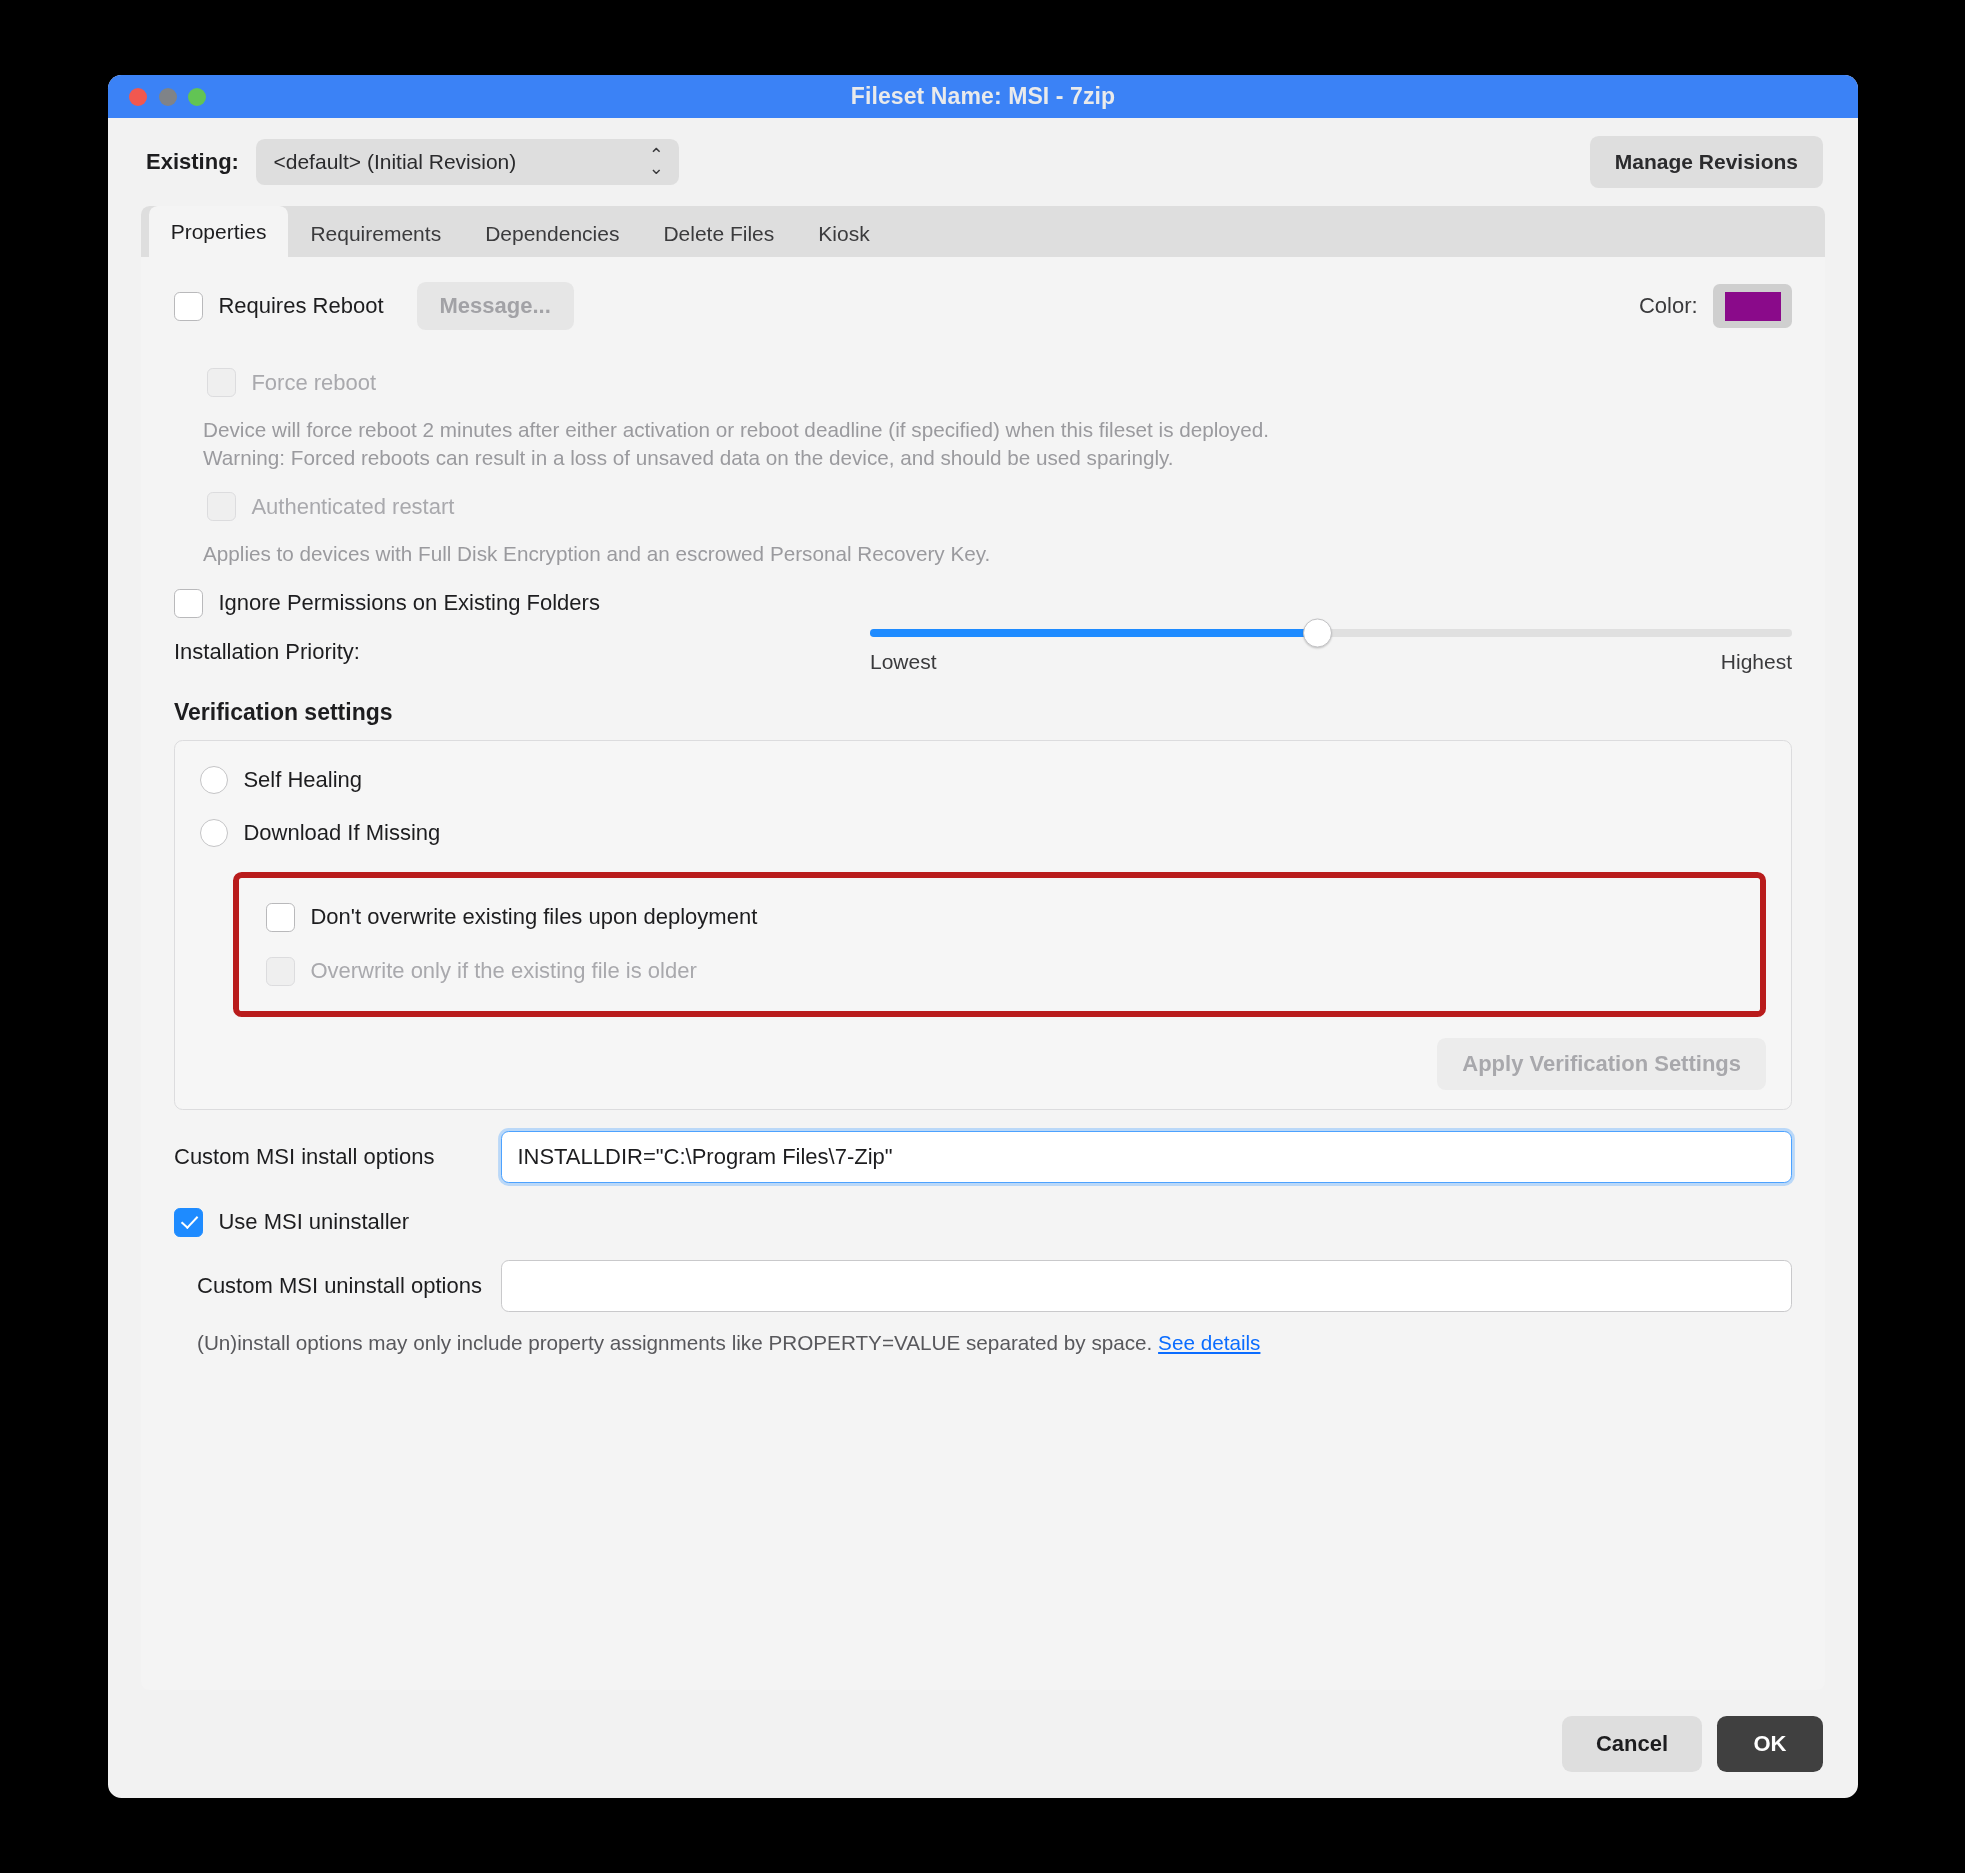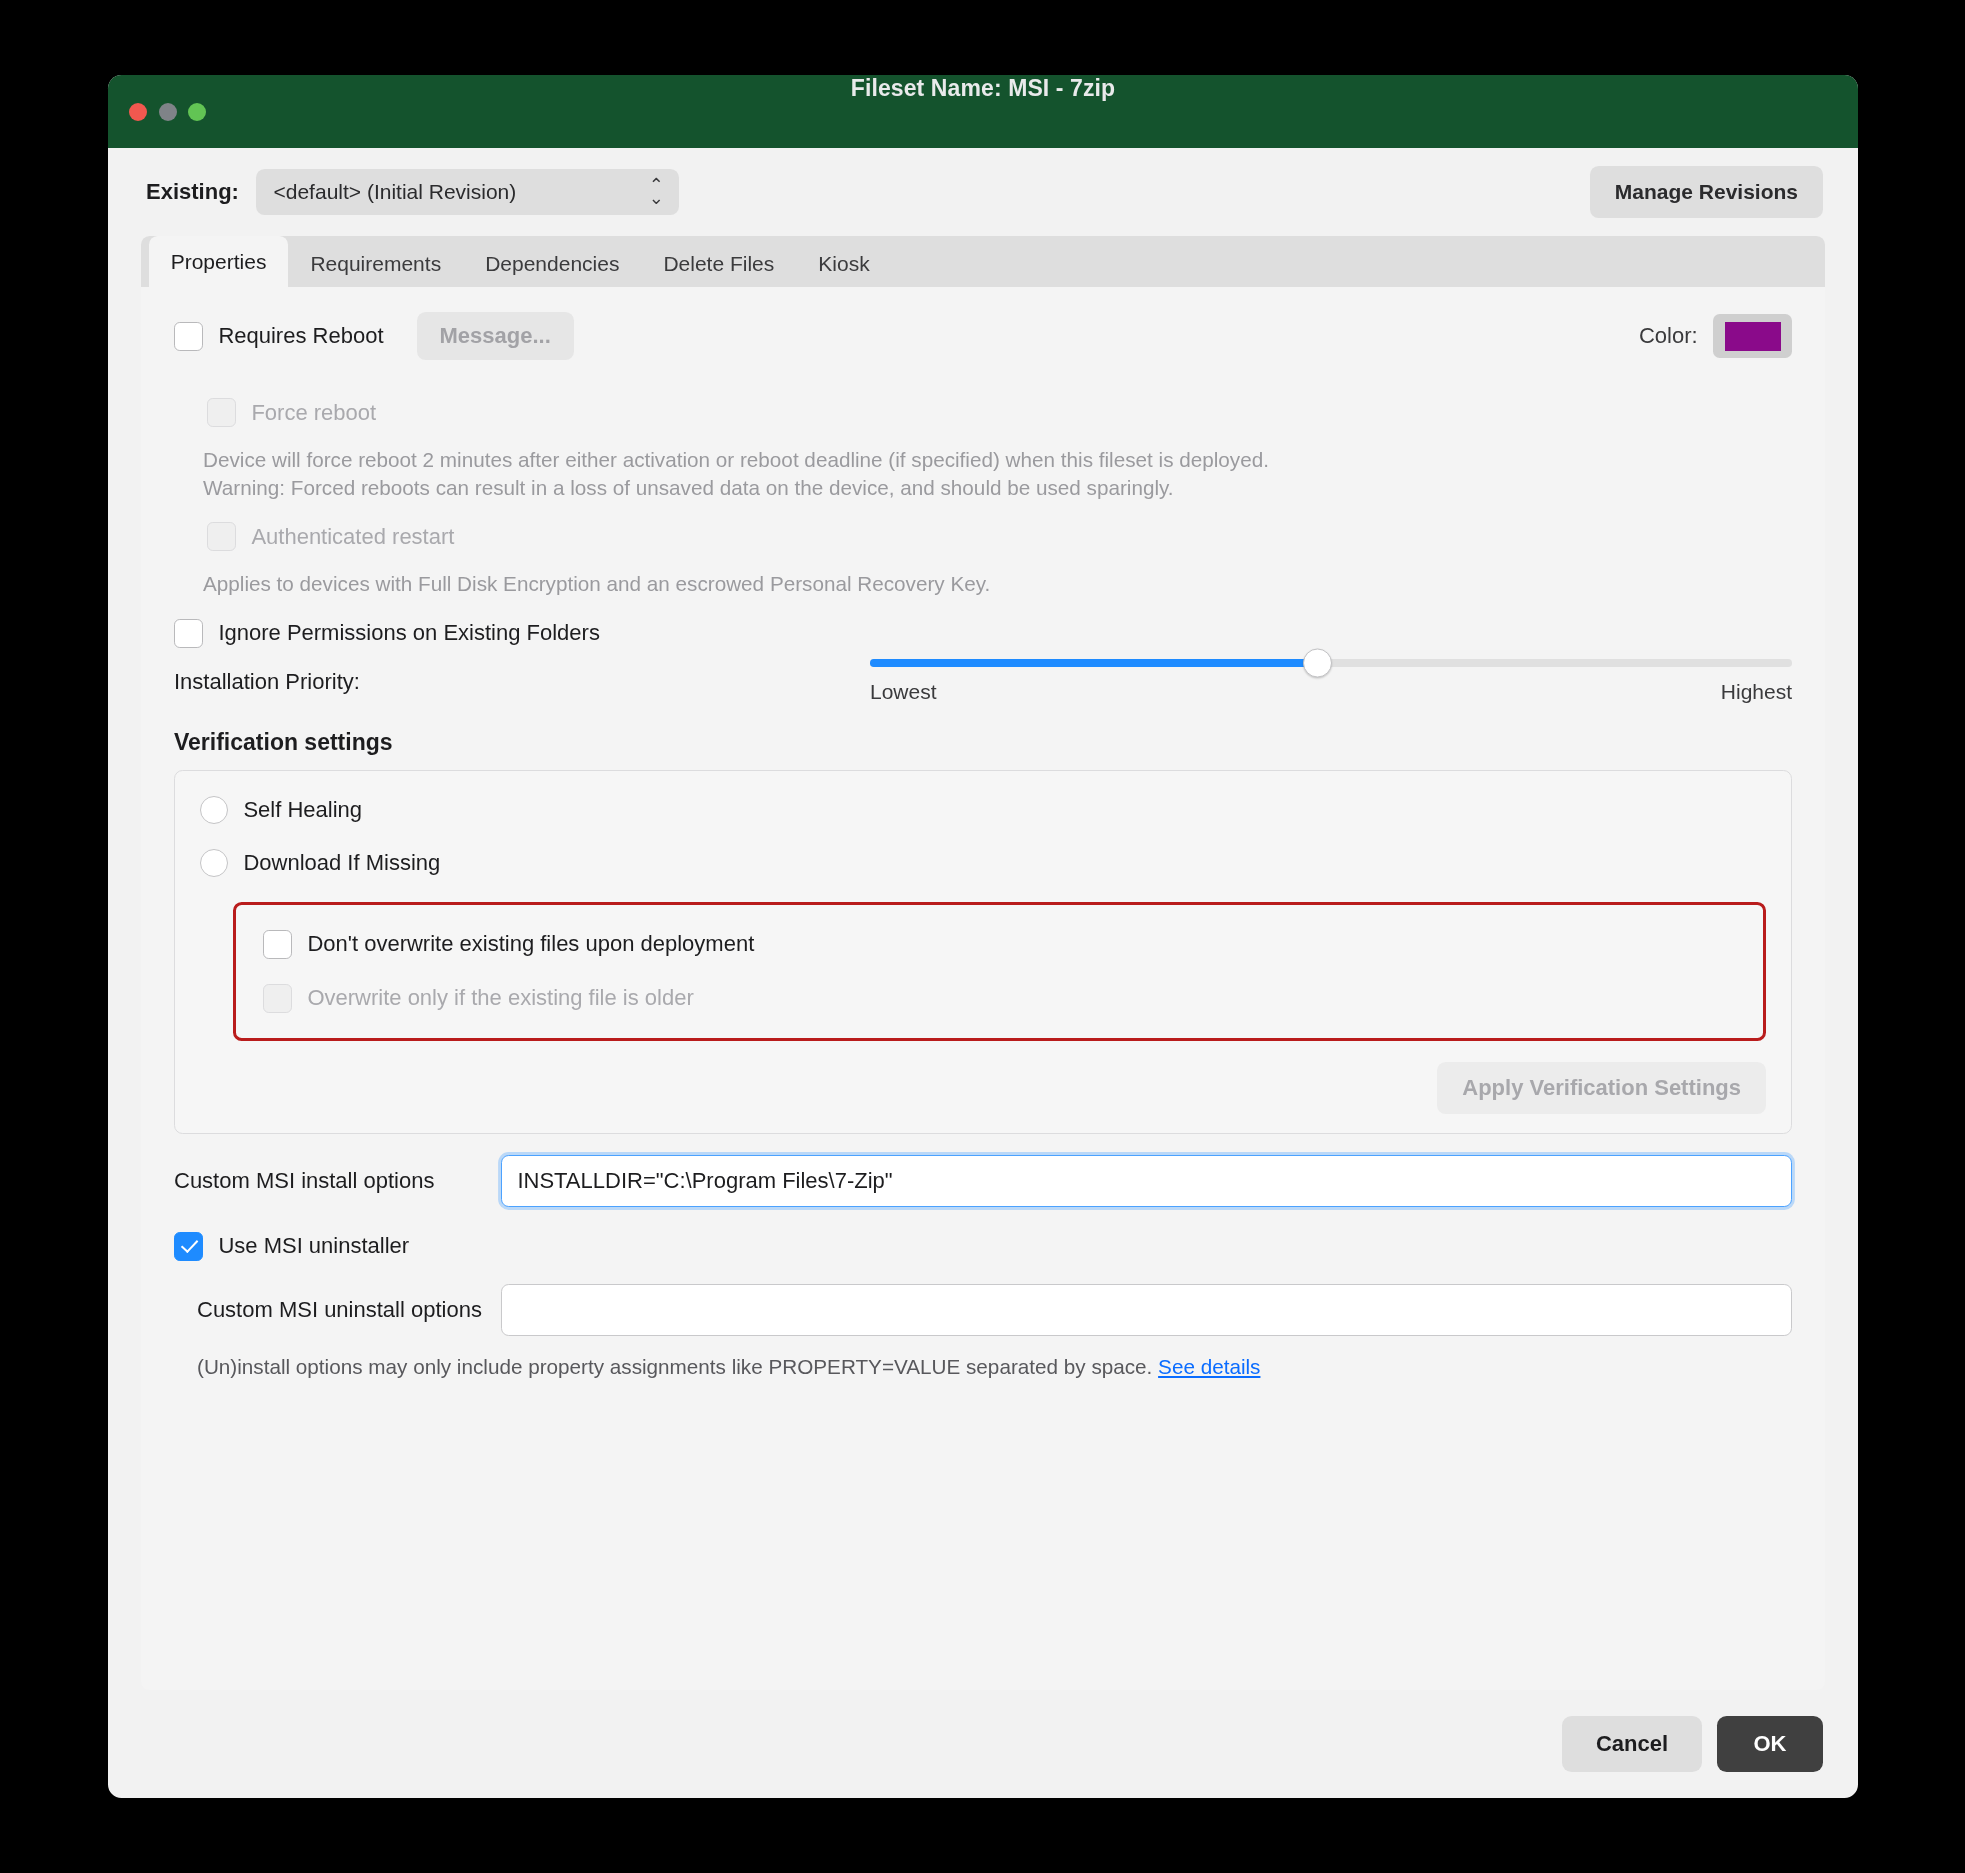--- a/index.html
+++ b/index.html
@@ -19,24 +19,25 @@
     border-radius: 13.4px;
     box-shadow: 0 21px 58px rgba(0,0,0,0.55);
     overflow: hidden;
     display: flex;
     flex-direction: column;
   }
 
   
   .titlebar {
     position: relative;
-    height: 73px;
-    background: #14532d;
+    height: 43px;
+    background: #3b82f6;
     flex: 0 0 auto;
     display: flex;
+    align-items: center;
   }
   .traffic {
     position: absolute;
     left: 21px; top: 50%;
     transform: translateY(-50%);
     display: flex;
     gap: 11.5px;
   }
   .dot { width: 18px; height: 18px; border-radius: 50%; display: block; }
   .dot.red   { background: #f1584f; }
@@ -298,21 +299,21 @@
     left: 50%; top: 50%;
     width: 10.6px; height: 10.6px;
     margin: -5.3px 0 0 -5.3px;
     border-radius: 50%;
     background: #ffffff;
   }
   .radio-label { font-size: 22px; color: #1d1d1f; margin-left: 15.4px; }
 
   .subgroup {
     margin: 7.7px 0 0 33px;
-    border: 3px solid #b91c1c;
+    border: 6px solid #b91c1c;
     border-radius: 8.6px;
     background: #f6f6f6;
     padding: 25px 25px 25px 27px;
   }
   .subgroup .row { margin-bottom: 25px; }
   .subgroup .row:last-child { margin-bottom: 0; }
 
   .apply-row { display: flex; justify-content: flex-end; margin-top: 21px; }
   .apply-btn {
     height: 52px;

